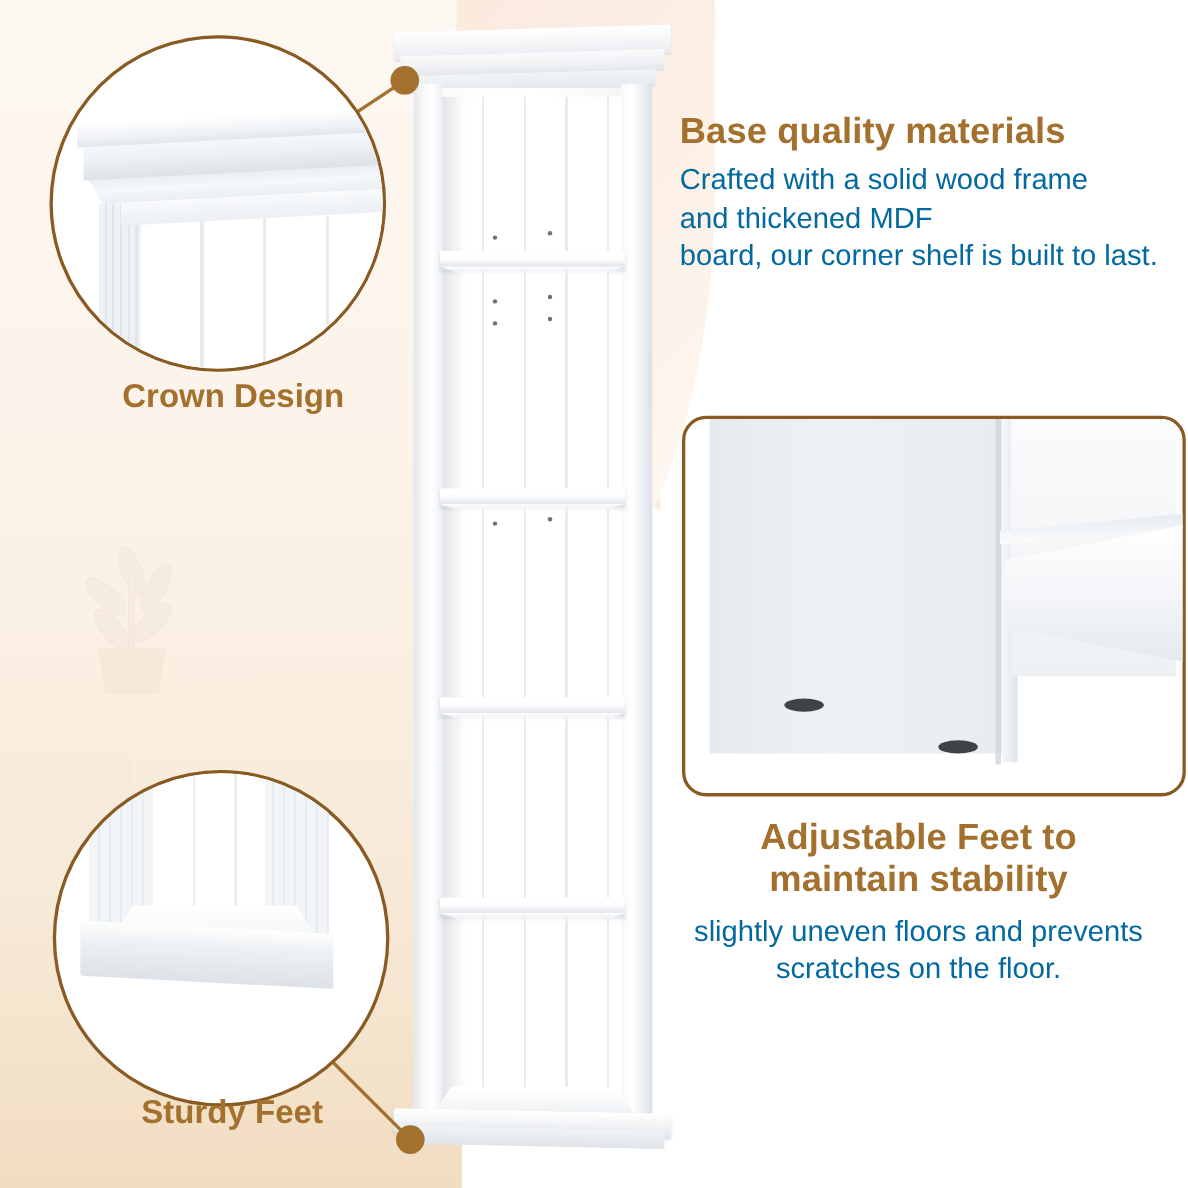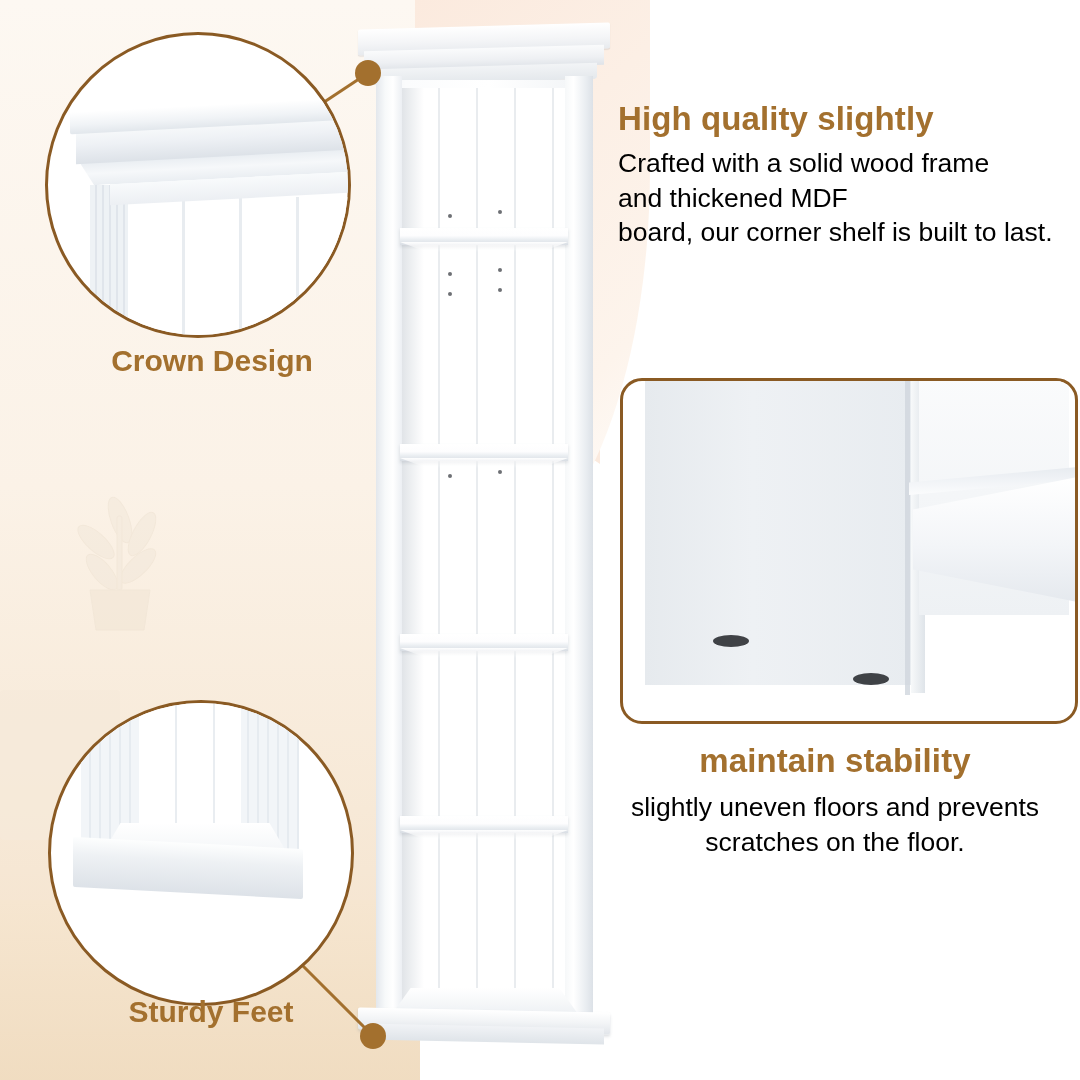--- a/index.html
+++ b/index.html
@@ -246,21 +246,21 @@
   .blk-materials{left:618px;top:100px;width:462px;}
   .blk-feet{left:600px;top:742px;width:470px;text-align:center;}
 
   .heading{
     color:#a3702e;font-weight:bold;letter-spacing:.1px;
     line-height:1.16;
   }
   .h-materials{font-size:33px;margin:0 0 8px 0;}
   .h-feet{font-size:33px;margin:0 0 10px 0;}
   .bodytext{
-    color:#000000;font-size:26.5px;line-height:1.3;margin:0;
+    color:#0369a1;font-size:26.5px;line-height:1.3;margin:0;
   }
   .bodytext span{display:block;}
 
   .label-brown{
     position:absolute;color:#a3702e;font-weight:bold;font-size:30px;
   }
   .lbl-crown{left:82px;top:344px;width:260px;text-align:center;}
   .lbl-base{left:86px;top:995px;width:250px;text-align:center;}
 </style>
 </head>
@@ -347,30 +347,31 @@
     <div class="rc-gap"></div>
     <div class="rc-edge"></div>
     <div class="rc-side"></div>
     <div class="rc-skirt2"></div>
     <div class="rc-skirt"></div>
     <div class="foot foot-a"></div>
     <div class="foot foot-b"></div>
   </div>
 
   <div class="txt-block blk-materials">
-    <div class="heading h-materials">High quality slightly</div>
+    <div class="heading h-materials">Base quality materials</div>
     <div class="bodytext">
       <span>Crafted with a solid wood frame</span>
       <span>and thickened MDF</span>
       <span>board, our corner shelf is built to last.</span>
     </div>
   </div>
 
   <div class="txt-block blk-feet">
     <div class="heading h-feet">
+      <span>Adjustable Feet to</span>
       <span style="display:block">maintain stability</span>
     </div>
     <div class="bodytext">
       <span>slightly uneven floors and prevents</span>
       <span>scratches on the floor.</span>
     </div>
   </div>
 
 </div>
 

